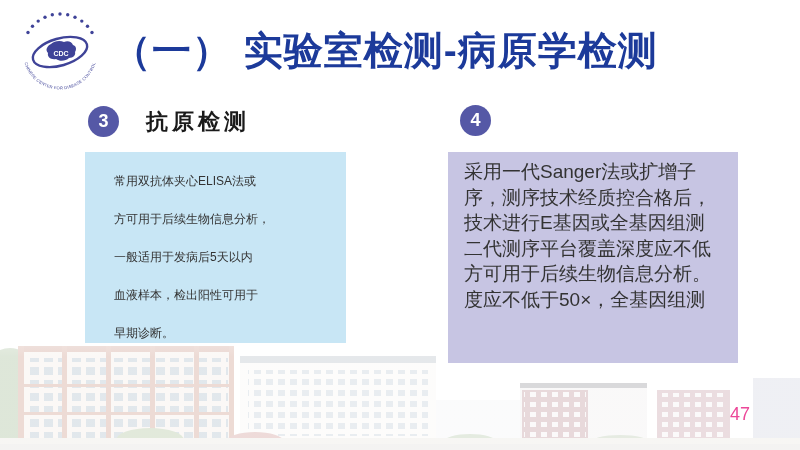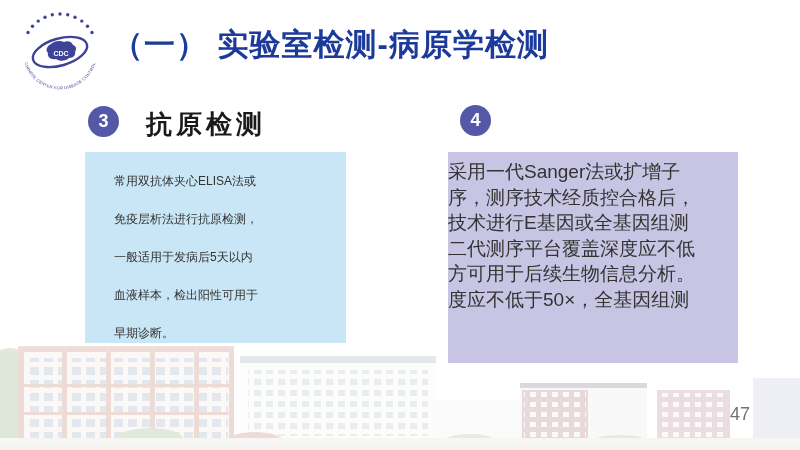--- a/index.html
+++ b/index.html
@@ -7,50 +7,50 @@
     position:relative;width:800px;height:450px;background:#ffffff;overflow:hidden;
     font-family:"Liberation Sans","DejaVu Sans",sans-serif;margin:0 auto;
   }
   
   .photo{position:absolute;left:0;top:300px;width:800px;height:150px;}
   
   .logo{position:absolute;left:8px;top:6px;width:104px;height:86px;}
   
   .title{
     position:absolute;left:112px;top:24px;width:640px;height:42px;
-    font-size:31px;font-weight:bold;color:#1c3a9a;letter-spacing:1px;white-space:nowrap;
+    font-size:39px;font-weight:bold;color:#1c3a9a;letter-spacing:1px;white-space:nowrap;
   }
   
   .badge{
     position:absolute;width:31px;height:31px;border-radius:50%;
     background:#5558a6;color:#ffffff;font-size:18px;font-weight:bold;
     text-align:center;line-height:31px;
   }
   .badge.left{left:88px;top:106px;}
   .badge.right{left:460px;top:105px;}
   .heading{
-    position:absolute;font-size:26px;font-weight:bold;color:#1a1a1a;
+    position:absolute;font-size:22px;font-weight:bold;color:#1a1a1a;
     letter-spacing:4px;white-space:nowrap;
   }
   .heading.left{left:146px;top:107px;}
   .heading.right{left:510px;top:106px;}
   
   .textbox{position:absolute;color:#333333;}
   .textbox.left{
     left:85px;top:152px;width:261px;height:191px;background:#c8e6f5;
     padding:10px 29px;box-sizing:border-box;font-size:12px;line-height:38px;
   }
   .textbox.right{
     left:448px;top:152px;width:290px;height:211px;background:#c7c5e3;
-    padding:7px 0;box-sizing:border-box;font-size:19px;line-height:25.5px;
+    padding:7px 16px;box-sizing:border-box;font-size:19px;line-height:25.5px;
   }
   .tline{white-space:nowrap;}
   
   .page-number{
-    position:absolute;left:730px;top:404px;font-size:18px;color:#737373;
+    position:absolute;left:730px;top:404px;font-size:18px;color:#ec4899;
   }
 </style>
 </head>
 <body>
 
 <div class="slide">
 
   <svg class="photo" viewBox="0 0 800 150" xmlns="http://www.w3.org/2000/svg">
     <defs>
       <pattern id="win" width="14" height="13" patternUnits="userSpaceOnUse">
@@ -135,21 +135,21 @@
     <path d="M43,38 C46,35 52,34 56,36 C60,34 64,36 65,39 C68,40 69,43 67,46 C68,49 65,52 61,52 C58,55 52,56 48,53 C43,54 39,51 40,47 C37,44 39,40 43,38 Z" fill="#3f4398"></path>
     <text x="53" y="49.5" text-anchor="middle" font-size="7" font-weight="bold" fill="#ffffff">CDC</text>
   </svg>
 
   <div class="title">（一） 实验室检测-病原学检测</div>
 
   <div class="badge left">3</div>
   <div class="heading left">抗原检测</div>
   <div class="textbox left">
     <div class="tline">常用双抗体夹心ELISA法或</div>
-    <div class="tline">免疫层析法进行抗原检测，</div>
+    <div class="tline">方可用于后续生物信息分析，</div>
     <div class="tline">一般适用于发病后5天以内</div>
     <div class="tline">血液样本，检出阳性可用于</div>
     <div class="tline">早期诊断。</div>
   </div>
 
   <div class="badge right">4</div>
   <div class="textbox right">
     <div class="tline">采用一代Sanger法或扩增子</div>
     <div class="tline">序，测序技术经质控合格后，</div>
     <div class="tline">技术进行E基因或全基因组测</div>

